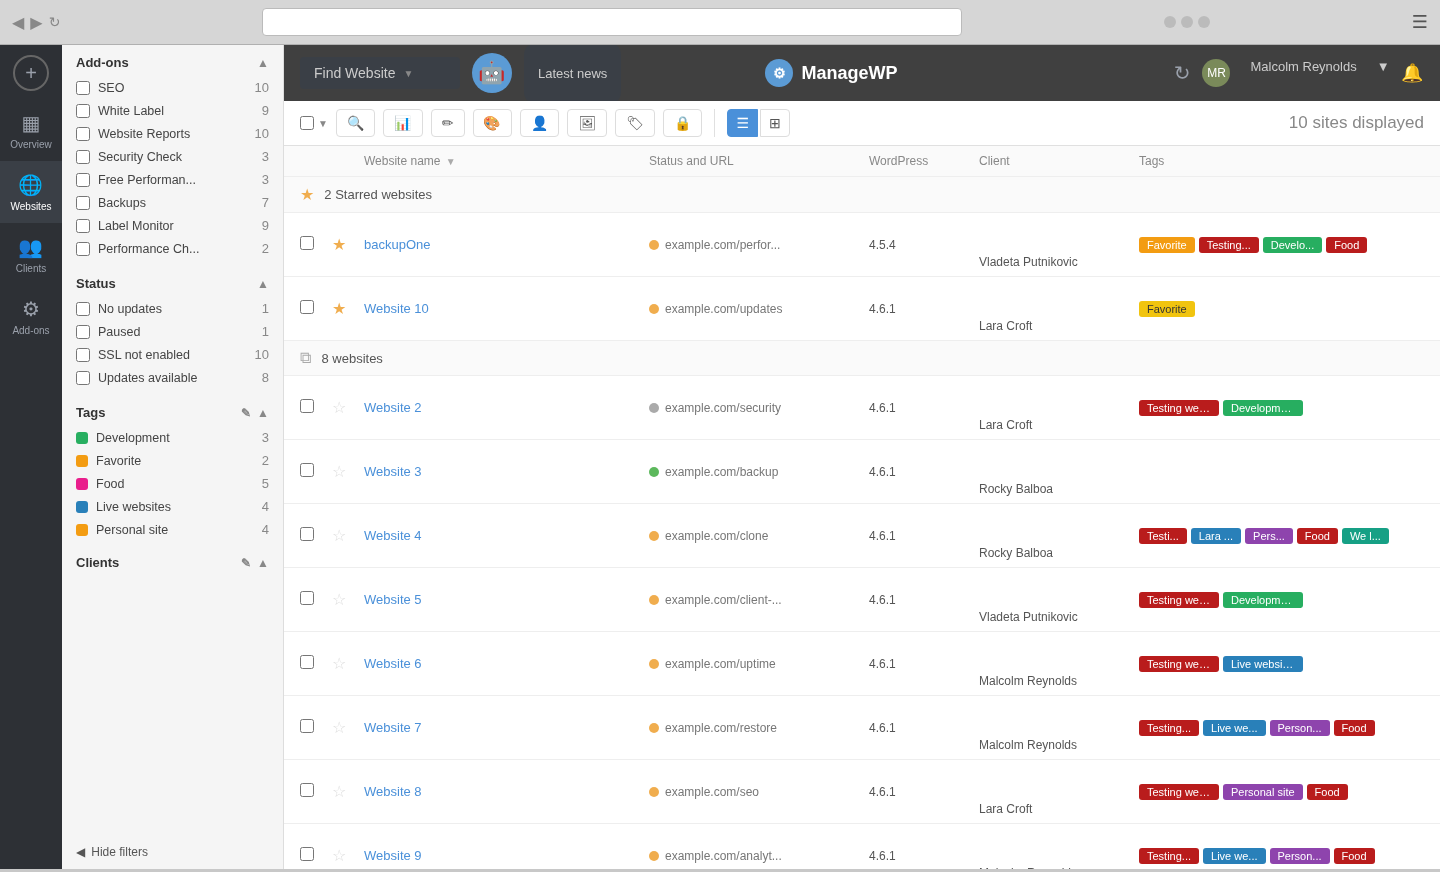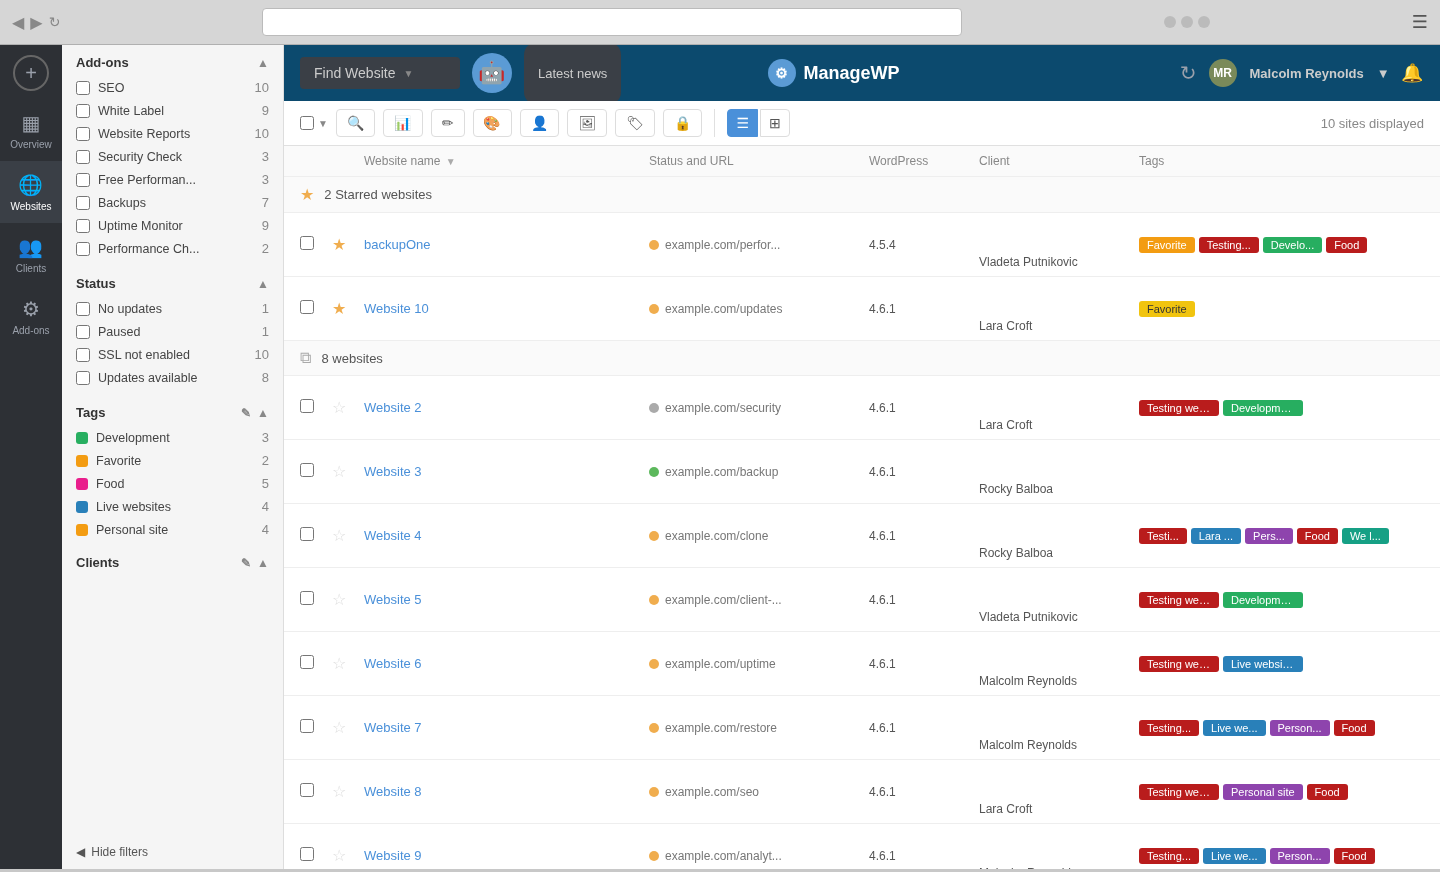--- a/index.html
+++ b/index.html
@@ -94,21 +94,21 @@
     .filter-item-count { color: #888; font-size: 13px; margin-left: auto; }
 
     .tag-dot { width: 12px; height: 12px; border-radius: 3px; flex-shrink: 0; }
 
     .expand-all { padding: 6px 14px; color: #888; font-size: 12px; cursor: pointer; }
     .hide-filters { padding: 10px 14px; color: #555; font-size: 12px; cursor: pointer; display: flex; align-items: center; gap: 6px; margin-top: auto; }
 
     
     .main-area { flex: 1; display: flex; flex-direction: column; overflow: hidden; }
     .top-header {
-      background: #0c4a6e;
+      background: #404040;
       height: 56px;
       display: flex;
       align-items: center;
       padding: 0 16px;
       gap: 12px;
     }
     .find-website-dropdown {
       background: #3a3f46;
       color: #ccc;
       border: none;
@@ -128,21 +128,21 @@
       border: none;
       padding: 24px 14px;
       border-radius: 13px;
       cursor: pointer;
       font-size: 13px;
     }
     .logo { margin: 0 auto; color: white; font-size: 18px; font-weight: 600; display: flex; align-items: center; gap: 8px; }
     .logo-icon { width: 28px; height: 28px; border-radius: 50%; background: #5b9bd5; display: flex; align-items: center; justify-content: center; font-size: 14px; }
     .header-right { display: flex; align-items: center; gap: 12px; margin-left: auto; }
     .refresh-btn { color: #9aa0ab; font-size: 20px; cursor: pointer; }
-    .user-btn { display: flex; align-items: center; gap: 13px; color: #ccc; cursor: pointer; font-size: 13px; font-weight: bold; }
+    .user-btn { display: flex; gap: 20px; color: #ccc; cursor: pointer; font-size: 13px; }
     .user-avatar { width: 28px; height: 28px; border-radius: 50%; background: #7a8a5a; display: flex; align-items: center; justify-content: center; color: white; font-size: 12px; overflow: hidden; }
     .bell-btn { color: #9aa0ab; font-size: 18px; cursor: pointer; }
 
     
     .toolbar {
       background: white;
       border-bottom: 1px solid #e0e0e0;
       padding: 8px 16px;
       display: flex;
       align-items: center;
@@ -154,21 +154,21 @@
       border-radius: 4px;
       padding: 5px 10px;
       cursor: pointer;
       color: #555;
       font-size: 14px;
       display: flex;
       align-items: center;
       gap: 4px;
     }
     .toolbar-sep { width: 1px; background: #e0e0e0; height: 28px; margin: 0 4px; }
-    .sites-count { margin-left: auto; color: #888; font-size: 13px; }
+    .sites-count { margin-left: auto; color: #888; font-size: 17px; }
     .view-toggle { display: flex; gap: 2px; }
     .view-btn { background: none; border: 1px solid #ddd; padding: 5px 8px; cursor: pointer; color: #555; font-size: 14px; }
     .view-btn.active { background: #4a90d9; color: white; border-color: #4a90d9; }
     .view-btn:first-child { border-radius: 4px 0 0 4px; }
     .view-btn:last-child { border-radius: 0 4px 4px 0; }
 
     
     .content { flex: 1; overflow-y: auto; background: white; }
     .table-header {
       display: grid;
@@ -307,21 +307,21 @@
           <span class="filter-item-label">Free Performan...</span>
           <span class="filter-item-count">3</span>
         </div>
         <div class="filter-item">
           <input type="checkbox" class="checkbox" style="">
           <span class="filter-item-label">Backups</span>
           <span class="filter-item-count">7</span>
         </div>
         <div class="filter-item">
           <input type="checkbox" class="checkbox" style="">
-          <span class="filter-item-label">Uptime Monitor</span>
+          <span class="filter-item-label">Label Monitor</span>
           <span class="filter-item-count">9</span>
         </div>
         <div class="filter-item">
           <input type="checkbox" class="checkbox" style="">
           <span class="filter-item-label">Performance Ch...</span>
           <span class="filter-item-count">2</span>
         </div>
       </div>
 
     <div class="filter-section-header" style="margin-top:6px;">

